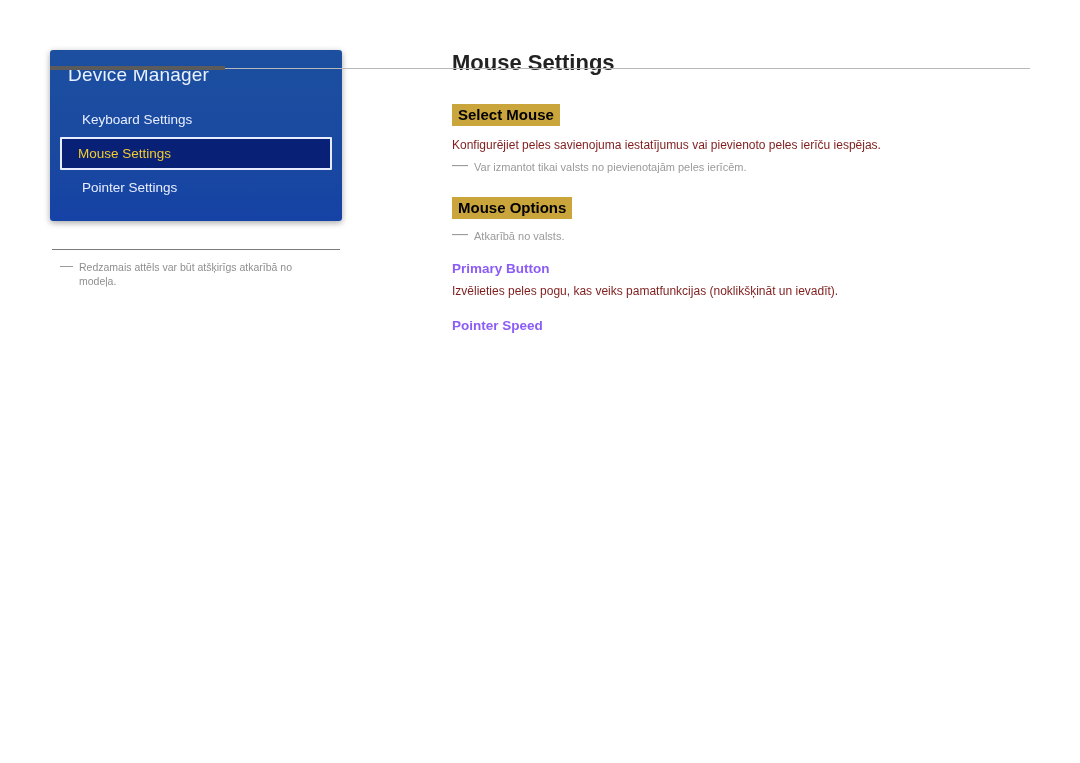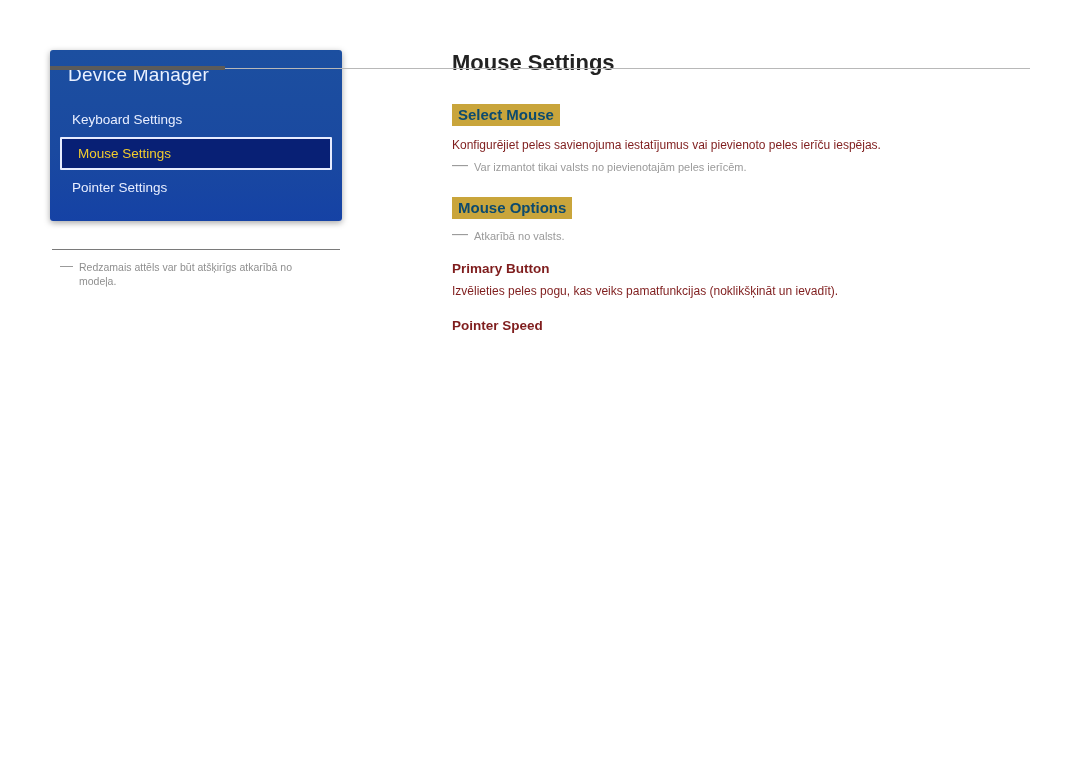--- a/index.html
+++ b/index.html
@@ -49,21 +49,21 @@
     .panel-title {
       color: #eaf1ff;
       font-size: 19px;
       font-weight: 400;
       padding: 14px 18px 18px 18px;
       letter-spacing: .2px;
     }
     .menu-item {
       color: #e8eeff;
       font-size: 13.5px;
-      padding: 8px 18px 8px 22px;
+      padding: 8px 18px 8px 32px;
       cursor: pointer;
     }
     .menu-item.selected {
       margin: 2px 10px;
       padding: 7px 16px;
       background: #082075;
       color: #f2cb2e;
       border: 2px solid #e7ecff;
       border-radius: 1px;
     }
@@ -86,21 +86,21 @@
     .main { flex: 1; max-width: 590px; }
     .main h1 {
       font-size: 22px;
       font-weight: 700;
       color: #222;
       margin-bottom: 28px;
     }
     .sec-heading {
       display: inline-block;
       background: #c9a53b;
-      color: #0c4a6e;
+      color: #000000;
       font-size: 15px;
       font-weight: 700;
       padding: 2px 6px 3px 6px;
       margin-bottom: 10px;
     }
     .body-text {
       font-size: 12px;
       color: #7f1d1d;
       line-height: 1.5;
       margin-bottom: 6px;
@@ -111,21 +111,21 @@
       gap: 6px;
       color: #9a9a9a;
       font-size: 11px;
       line-height: 1.4;
       margin-bottom: 22px;
     }
     .note-line .note-dash { font-size: 16px; margin-top: -3px; color: #9a9a9a; }
     .sub-heading {
       font-size: 13.5px;
       font-weight: 700;
-      color: #7f1d1d;
+      color: #8b5cf6;
       margin: 12px 0 6px 0;
     }
   </style>
 </head>
 <body>
 
 <div class="page">
   <div class="top-rule"></div>
   <div class="top-accent"></div>
 

